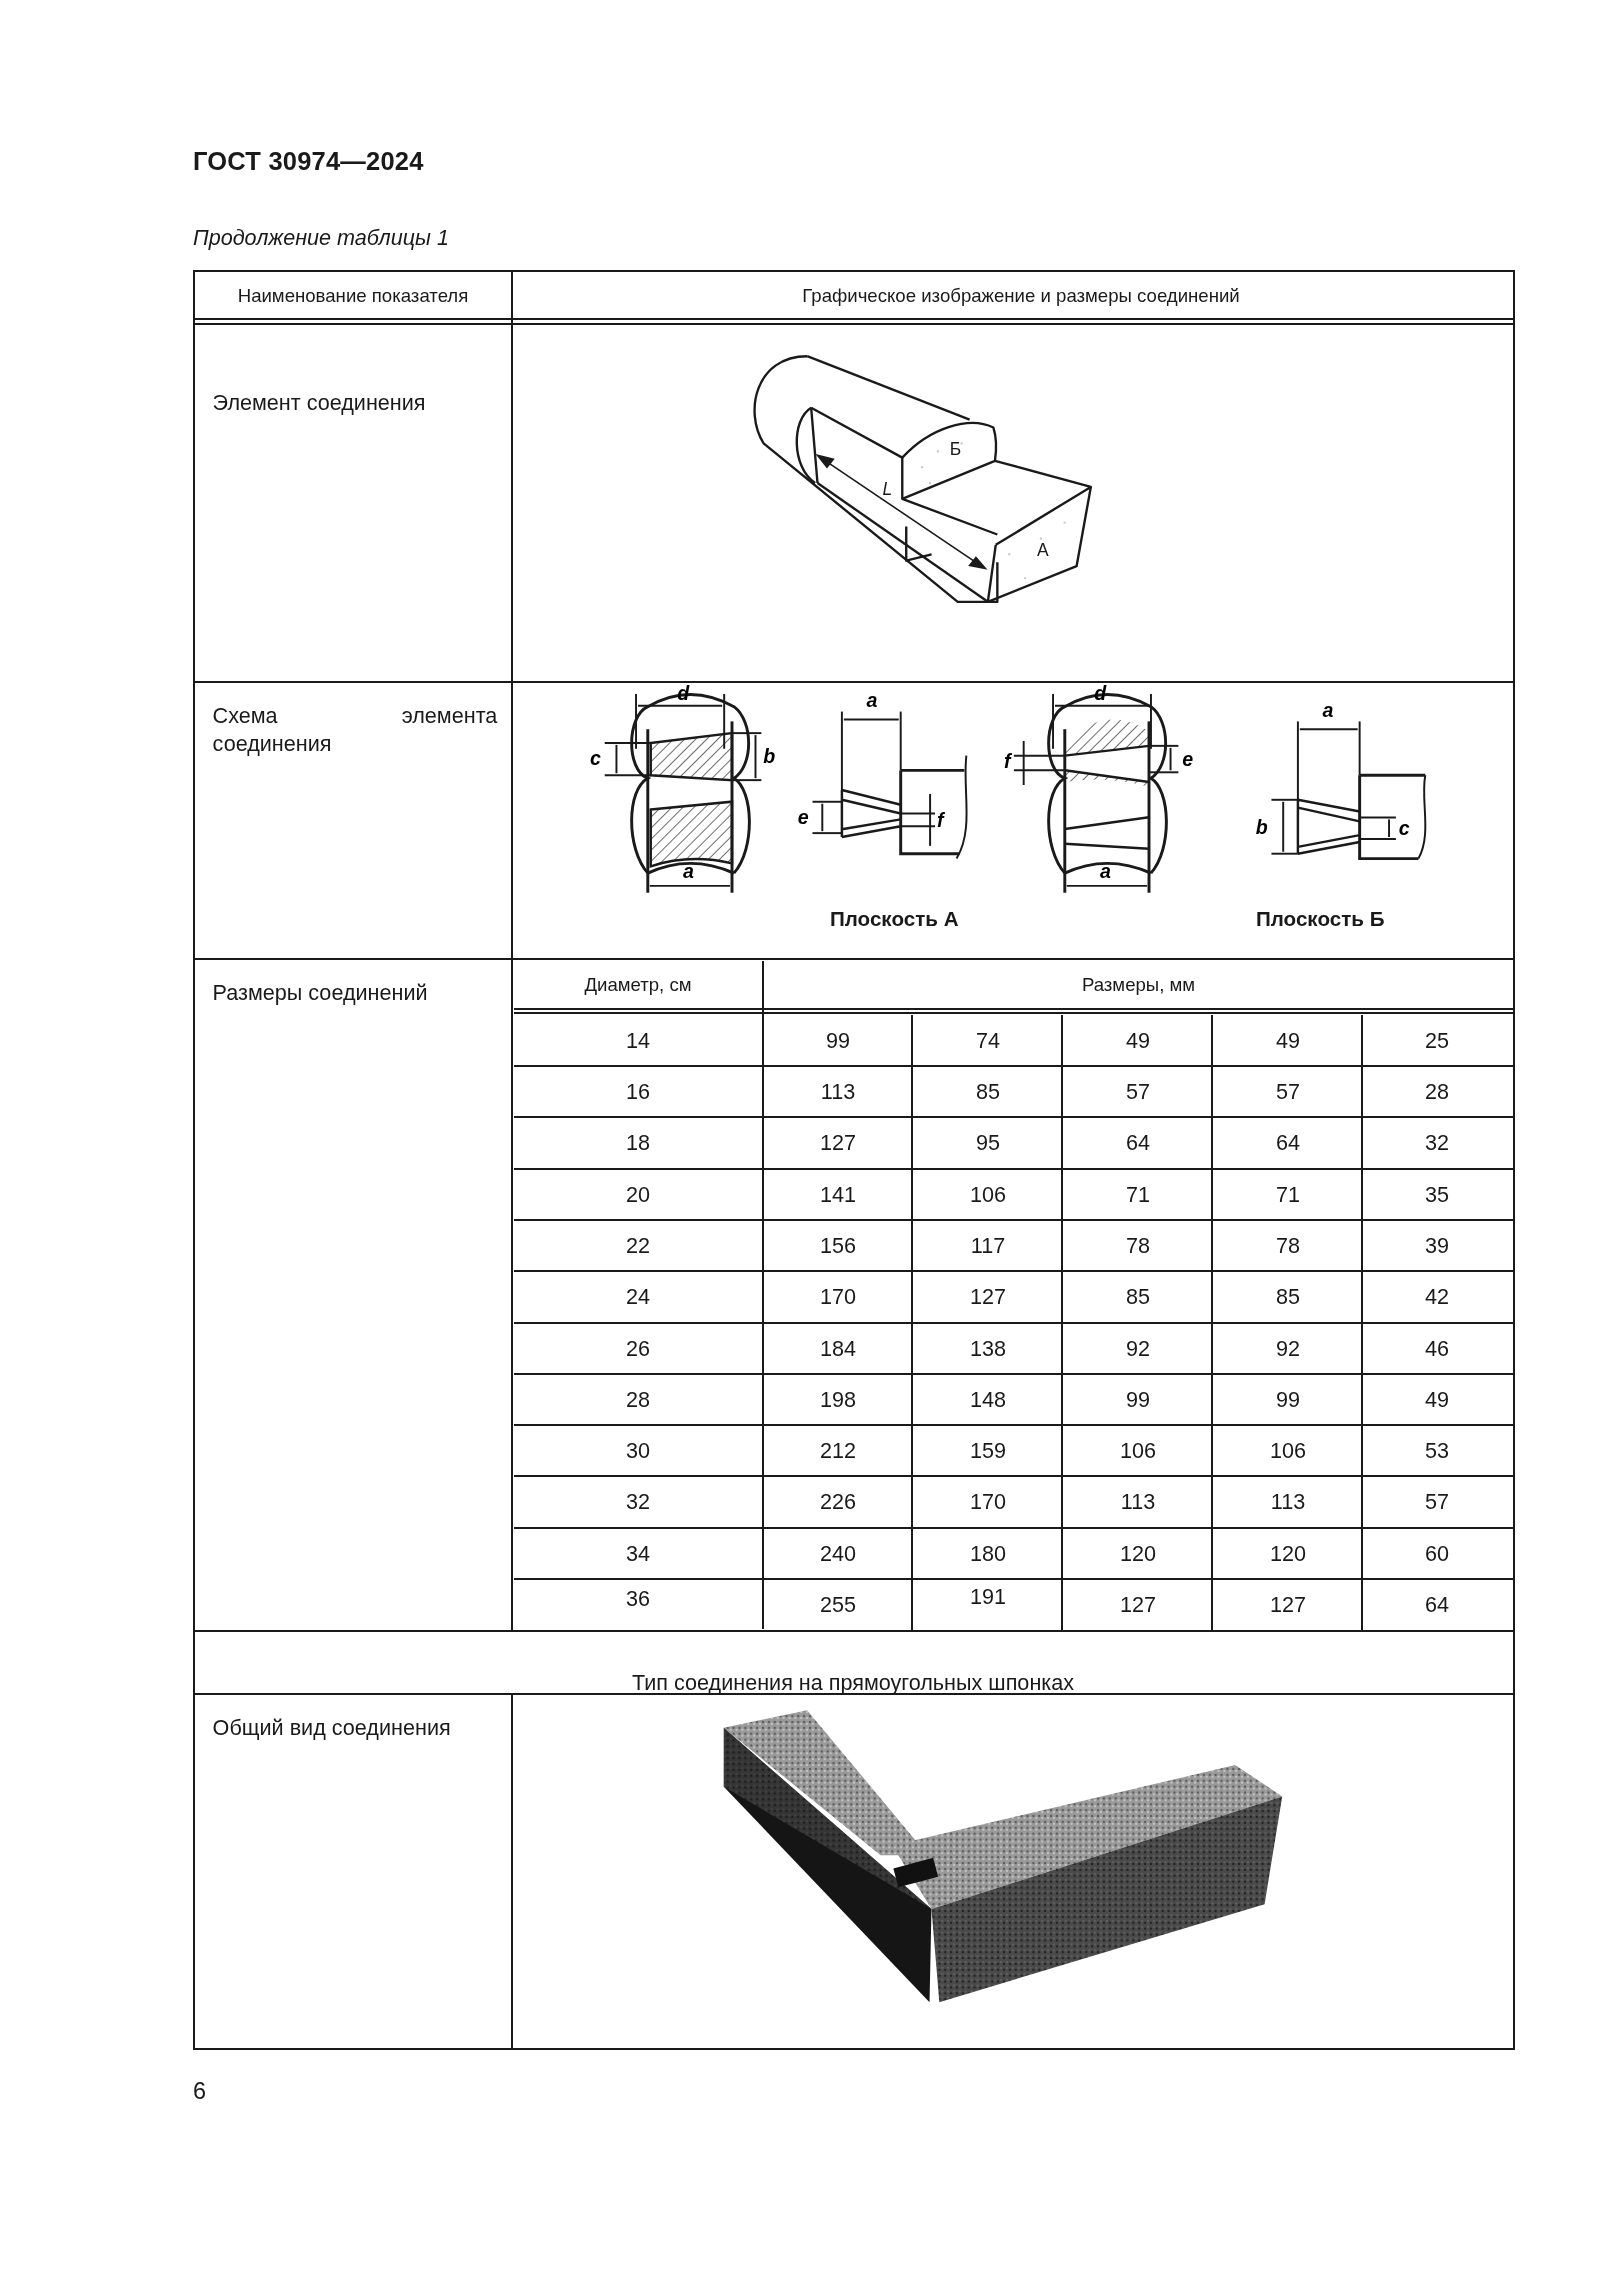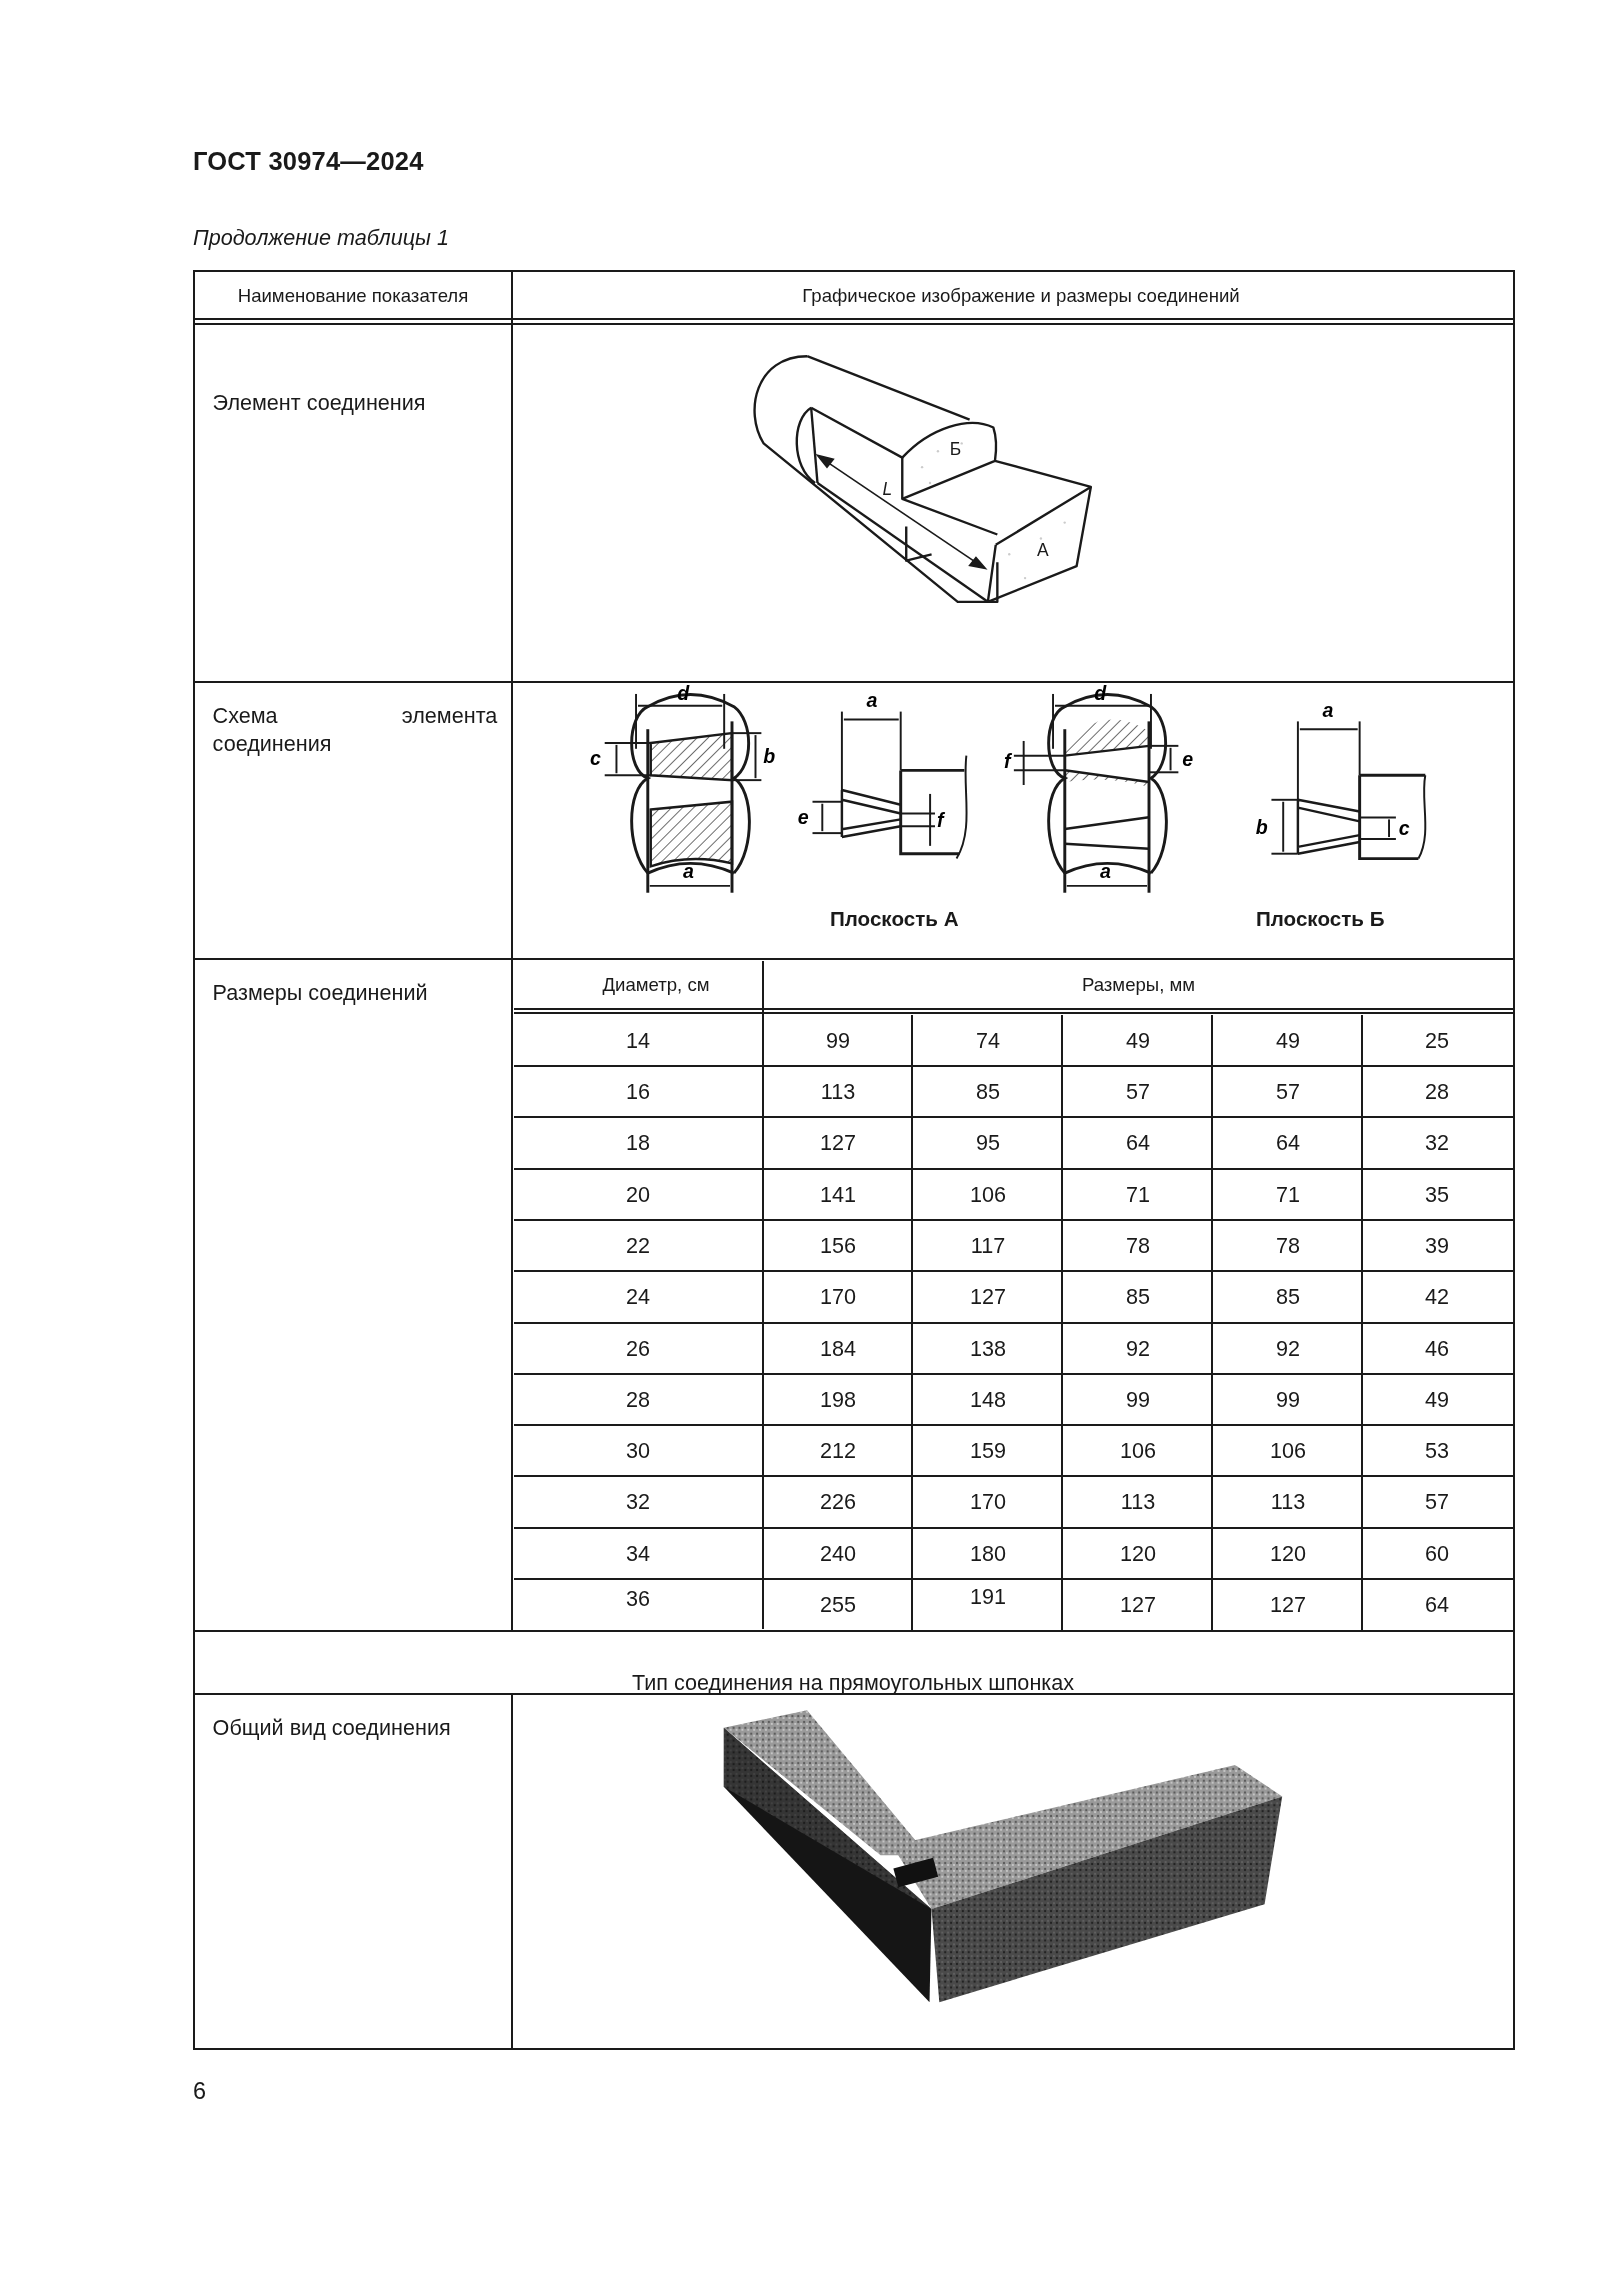--- a/index.html
+++ b/index.html
@@ -180,21 +180,21 @@
     </g>
     <text x="80" y="25" font-size="20" font-style="italic" font-weight="bold" font-family="Liberation Sans, sans-serif">a</text>
     <text x="12" y="145" font-size="20" font-style="italic" font-weight="bold" font-family="Liberation Sans, sans-serif">b</text>
     <text x="158" y="146" font-size="20" font-style="italic" font-weight="bold" font-family="Liberation Sans, sans-serif">c</text>
   </svg>
   <div class="fig-caption" style="left:1061px; top:635px;">Плоскость Б</div>
 
   <div class="hline" style="top:686px;"></div>
 
   <div class="cell label-text" style="left:0; top:689px; width:316px;">Размеры соединений</div>
-  <div class="cell hdr-text" style="left:337px; top:689px; width:248px; height:47px;">Диаметр, см</div>
+  <div class="cell hdr-text" style="left:319px; top:689px; width:248px; height:47px;">Диаметр, см</div>
   <div class="vthin" style="left:567px; top:689px; height:668px;"></div>
   <div class="cell hdr-text" style="left:568px; top:689px; width:751px; height:47px;">Размеры, мм</div>
   <div class="hthin" style="left:319px; right:0; top:736px;"></div>
   <div class="hthin" style="left:319px; right:0; top:740px;"></div>
 
   <div id="dims-grid"></div>
 
   <div class="hline" style="top:1358px;"></div>
 
   <div class="cell section-text" style="left:0; top:1360px; width:1316px; height:61px;">Тип соединения на прямоугольных шпонках</div>

